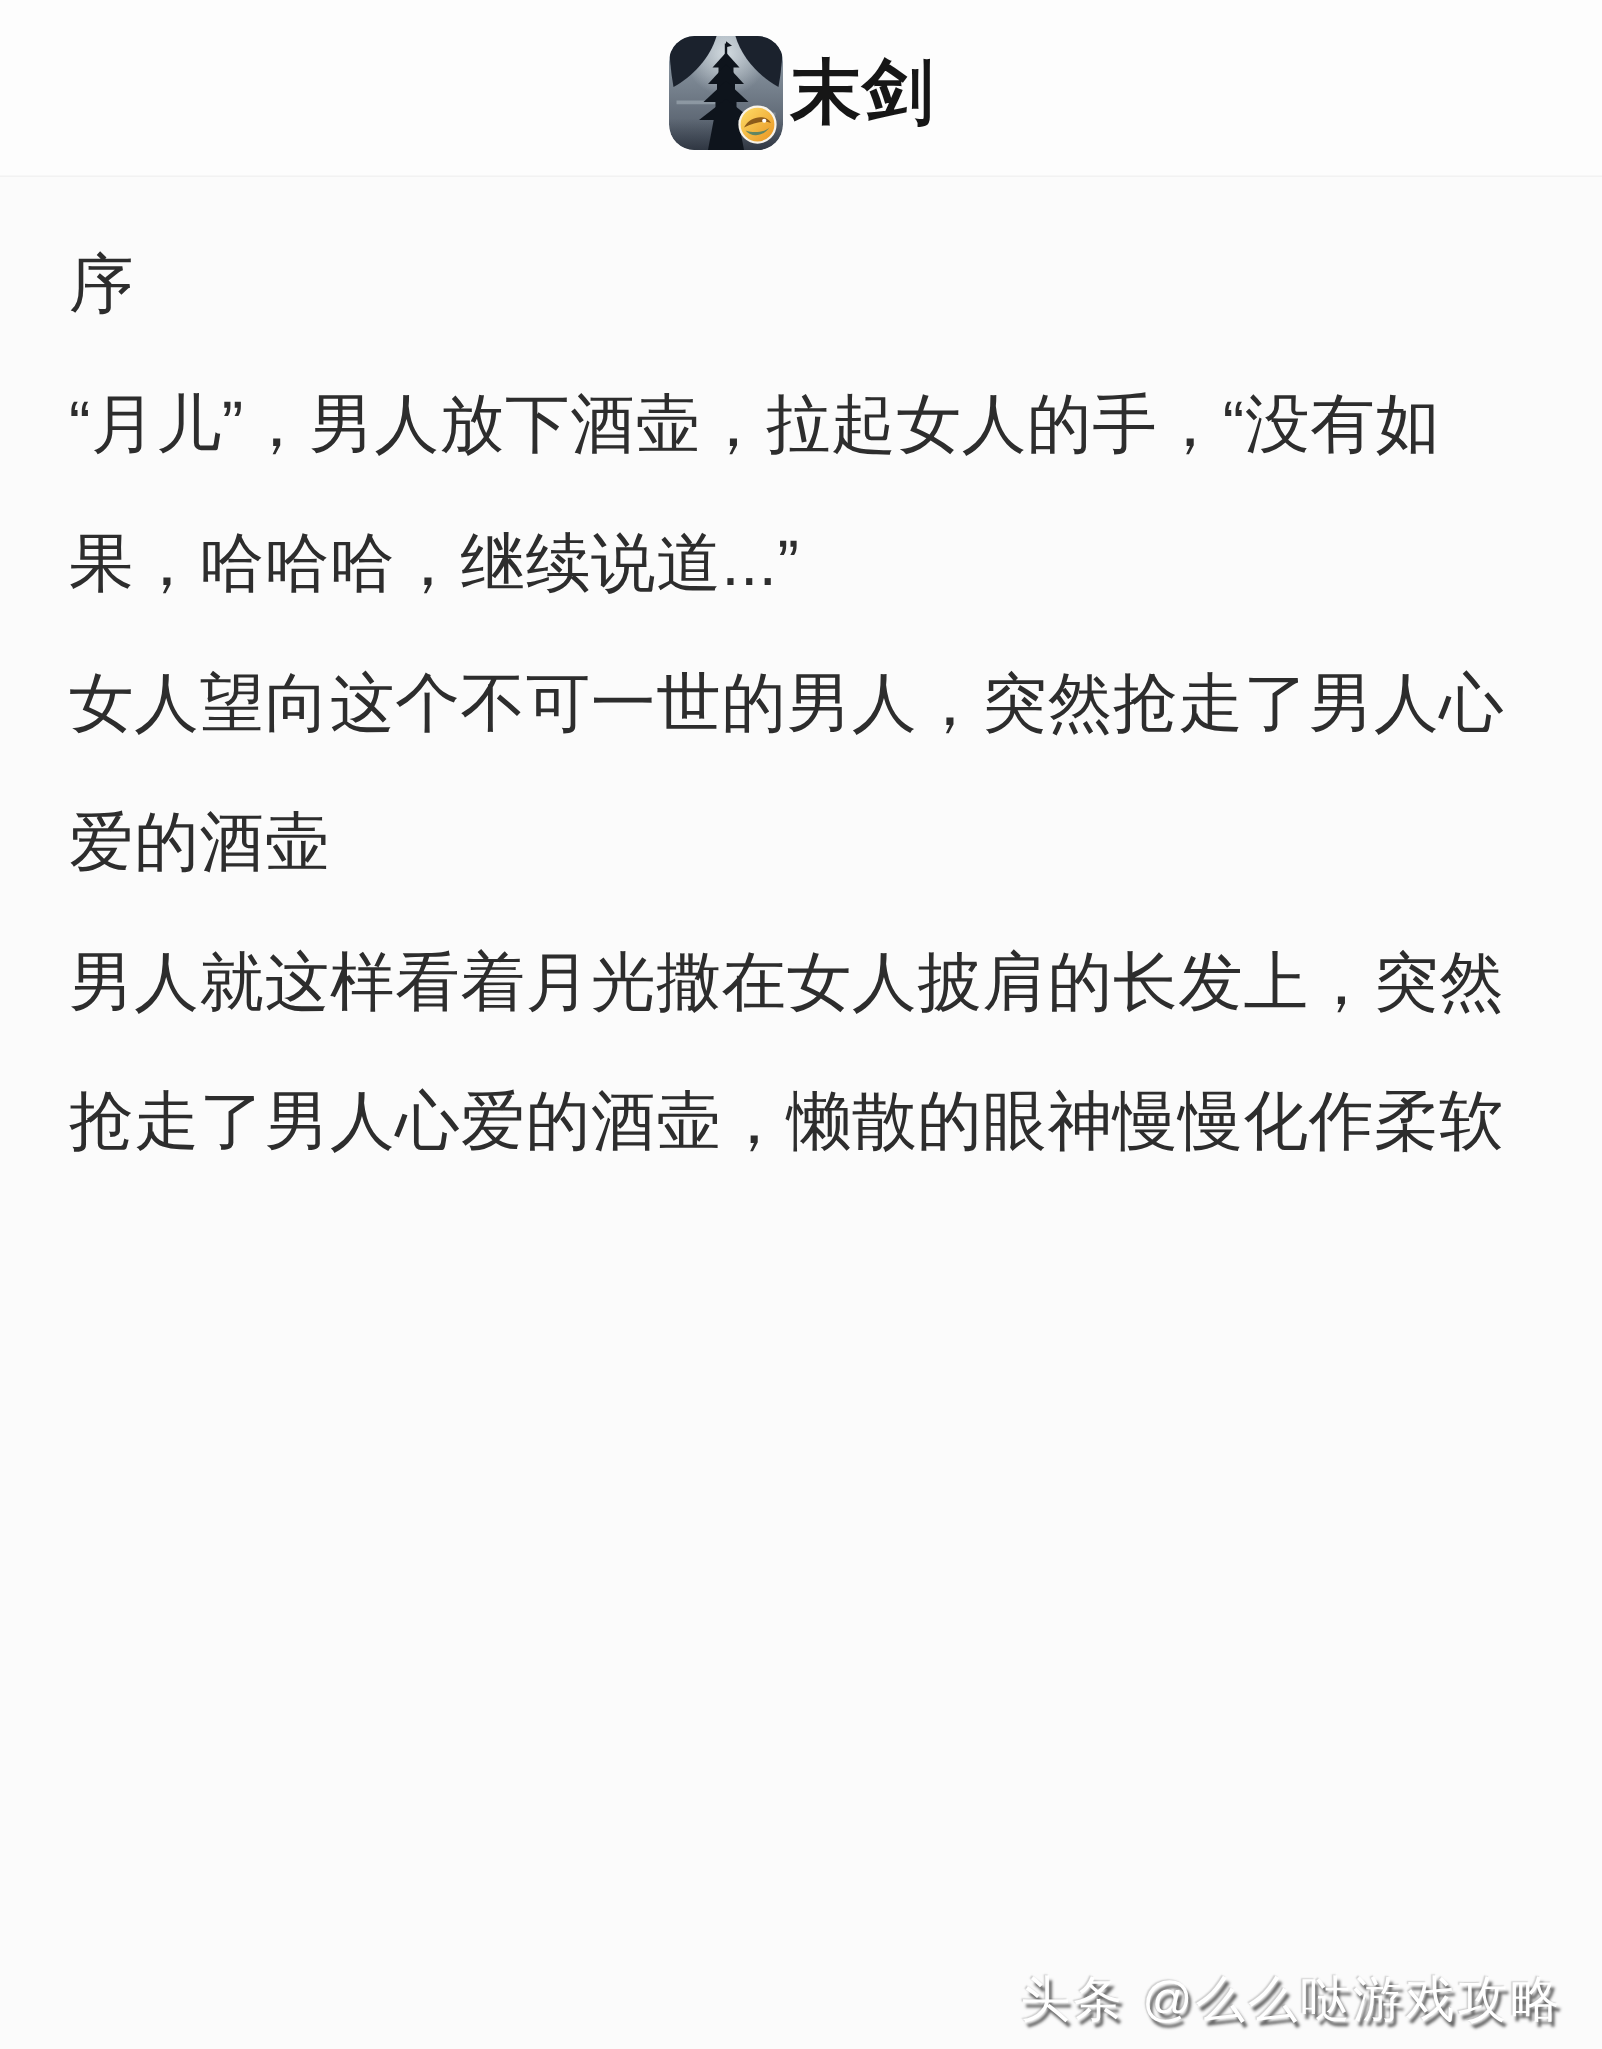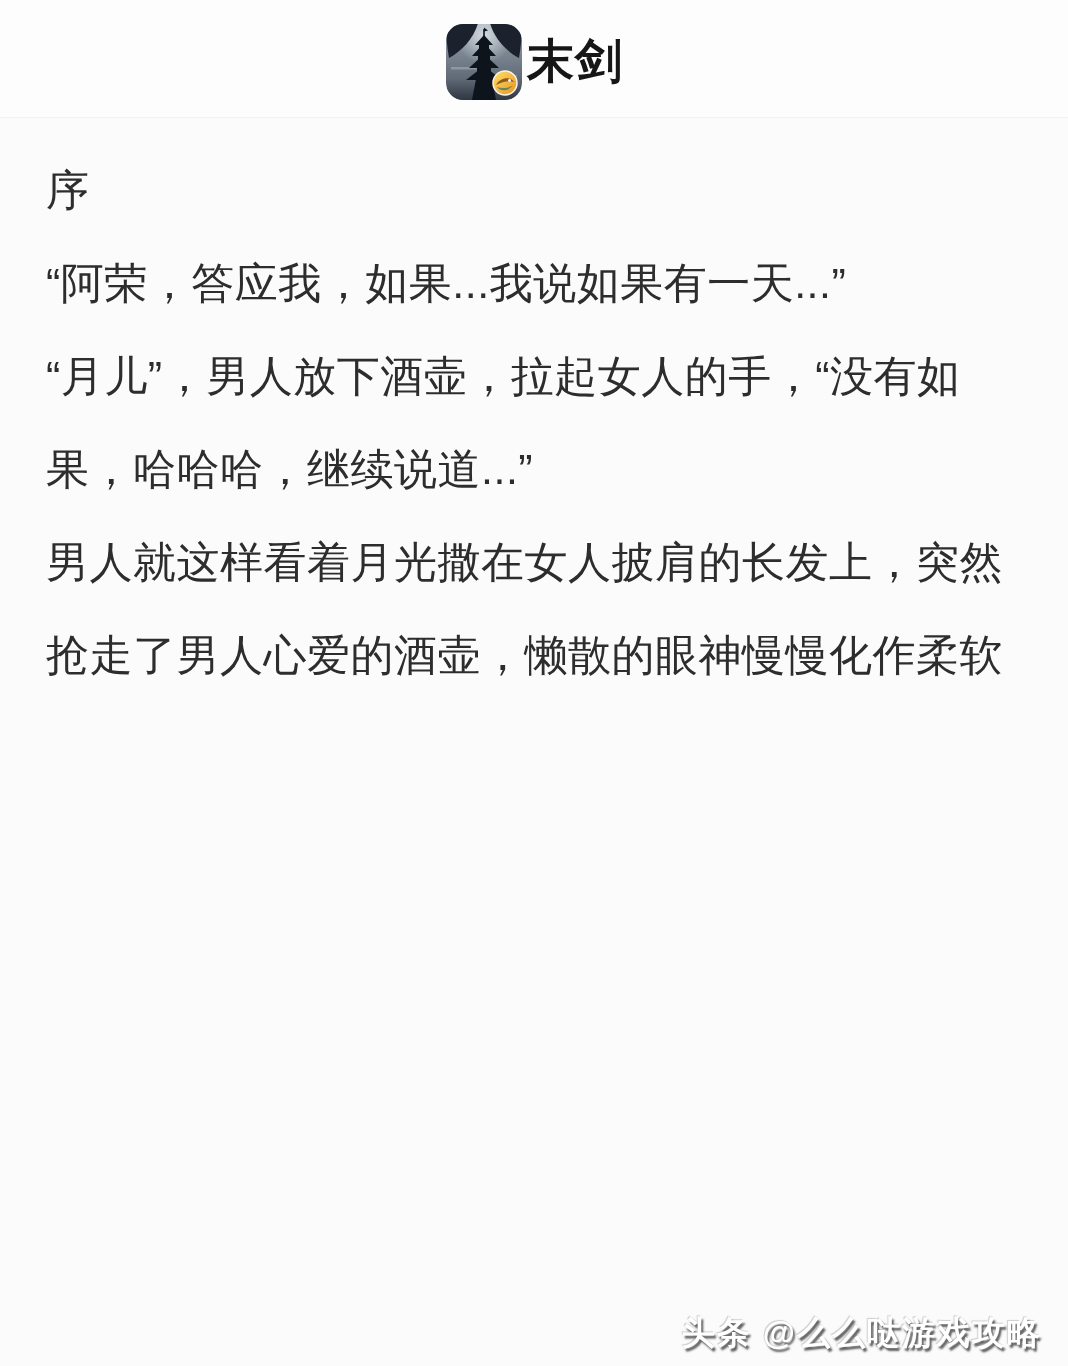--- a/index.html
+++ b/index.html
@@ -47,21 +47,21 @@
     text-align: left;
     word-break: break-all;
   }
 
   
   .watermark {
     position: absolute;
     right: 26px;
     bottom: 10px;
     font-size: 33px;
-    font-weight: bold;
+    font-weight: normal;
     letter-spacing: 2px;
     color: #ffffff;
     text-shadow:
       2px 3px 2px rgba(88, 88, 88, 0.95),
       -1px -1px 1px rgba(140, 140, 140, 0.4);
     user-select: none;
   }
 </style>
 </head>
 <body>
@@ -124,21 +124,21 @@
           <path d="M52,64 C58,66 65,65 68,62 C64,68 56,69 52,64 Z" fill="#3e7a6b" opacity="0.8"></path>
         </g>
       </svg>
     </span>
     <h1 class="app-title">末剑</h1>
   </header>
 
   <main class="article">
     <div>
         <p class="para">序</p>
-        <p class="para">“阿荣，答应我，如果...我说如果有一天...”</p>
         <p class="para">“月儿”，男人放下酒壶，拉起女人的手，“没有如果，哈哈哈，继续说道...”</p>
+        <p class="para">女人望向这个不可一世的男人，突然抢走了男人心爱的酒壶</p>
         <p class="para">男人就这样看着月光撒在女人披肩的长发上，突然抢走了男人心爱的酒壶，懒散的眼神慢慢化作柔软</p>
       </div>
   </main>
 
   <div class="watermark">头条 @么么哒游戏攻略</div>
 
 </div>
 
 </body></html>

